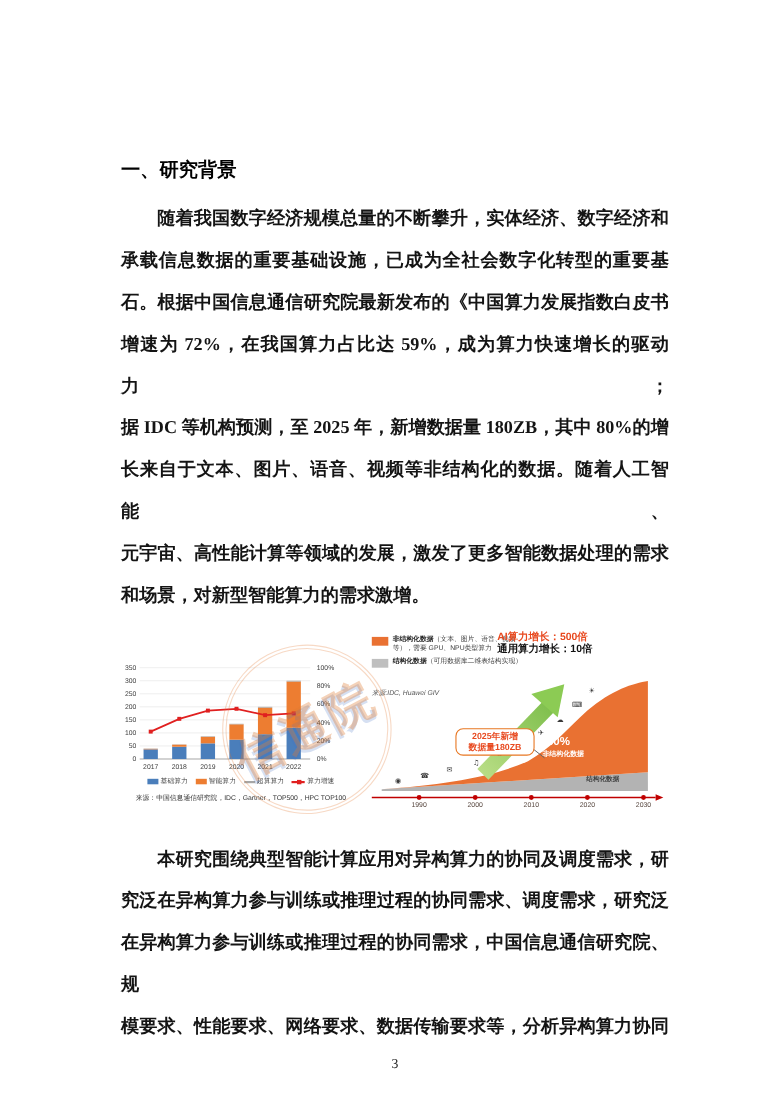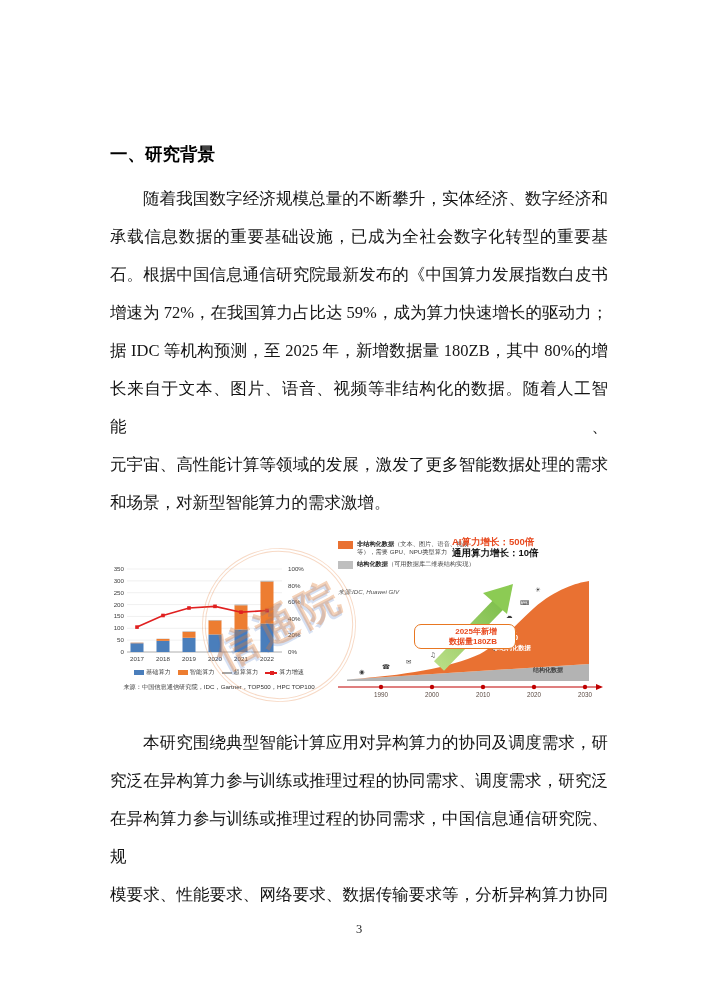--- a/index.html
+++ b/index.html
@@ -1,21 +1,21 @@
 <!DOCTYPE html>
 <html><head>
 <meta charset="utf-8">
 <style>
   html,body{margin:0;padding:0;background:#ffffff;}
   body{width:710px;height:1004px;position:relative;overflow:hidden;
        font-family:"Liberation Serif","DejaVu Serif",serif;color:#141414;}
   .content{position:absolute;left:110px;top:0;width:498px;}
   .heading{margin:142px 0 0 0;font-family:Liberation Sans, sans-serif;
            font-weight:bold;font-size:17.5px;color:#000;}
-  .para{margin-top:14px;}
+  .para{margin-top:14px;font-weight:bold;}
   .tline{font-size:16.5px;line-height:38px;text-align:justify;text-align-last:justify;
          text-justify:inter-character;}
   .tline.first{text-indent:2em;}
   .tline.lastline{text-align-last:left;}
   
   .figures{position:relative;margin-top:12px;width:498px;height:176px;}
   .fig{position:absolute;top:0;}
   .fig-left{left:0;width:218px;height:176px;padding-top:0;}
   .fig-left svg{display:block;margin-top:26px;}
   .blegend{display:flex;justify-content:center;align-items:center;gap:7px;margin-top:4px;
@@ -35,23 +35,23 @@
   .rtext{width:128px;}
   .rtext b{font-weight:bold;color:#262626;}
   .rsource{position:absolute;left:4px;top:54px;font-family:"Liberation Sans",sans-serif;
            font-style:italic;font-size:6.2px;color:#555;}
   .rtitles{position:absolute;left:118px;top:2px;width:157px;
            font-family:"Liberation Sans",sans-serif;font-weight:bold;}
   .rtitles .t1{width:102px;font-size:9.5px;line-height:11px;color:#e8491f;}
   .rtitles .t2{font-size:9.5px;line-height:12px;color:#111;}
   .rchart{position:absolute;left:0;top:40px;}
   .callout{position:absolute;left:80px;top:90px;width:64px;background:#fff;
-           border:1.5px solid #e87722;border-radius:7px;padding:2px 18px;
+           border:1.5px solid #e87722;border-radius:7px;padding:2px 3px;
            font-family:"Liberation Sans",sans-serif;font-weight:bold;font-size:8px;
-           line-height:9.5px;color:#e8491f;text-align:right;z-index:4;}
+           line-height:9.5px;color:#e8491f;text-align:center;z-index:4;}
   .lbl-pct{position:absolute;left:157px;top:96px;font-family:"Liberation Sans",sans-serif;
            font-weight:bold;font-size:10.5px;color:#fff;z-index:3;}
   .lbl-unstr{position:absolute;left:156px;top:110px;width:44px;text-align:center;
            font-family:"Liberation Sans",sans-serif;font-weight:bold;font-size:6.3px;
            line-height:7.5px;color:#fff;z-index:3;}
   .lbl-str{position:absolute;left:199px;top:132px;font-family:"Liberation Sans",sans-serif;
            font-weight:bold;font-size:6px;color:#3f3f3f;z-index:3;}
   .xtick{position:absolute;top:157px;transform:translateX(-50%);
          font-family:"Liberation Sans",sans-serif;font-size:6.3px;color:#5a4a42;}
   .dicon{position:absolute;font-size:6.5px;color:#3a3a3a;z-index:2;

